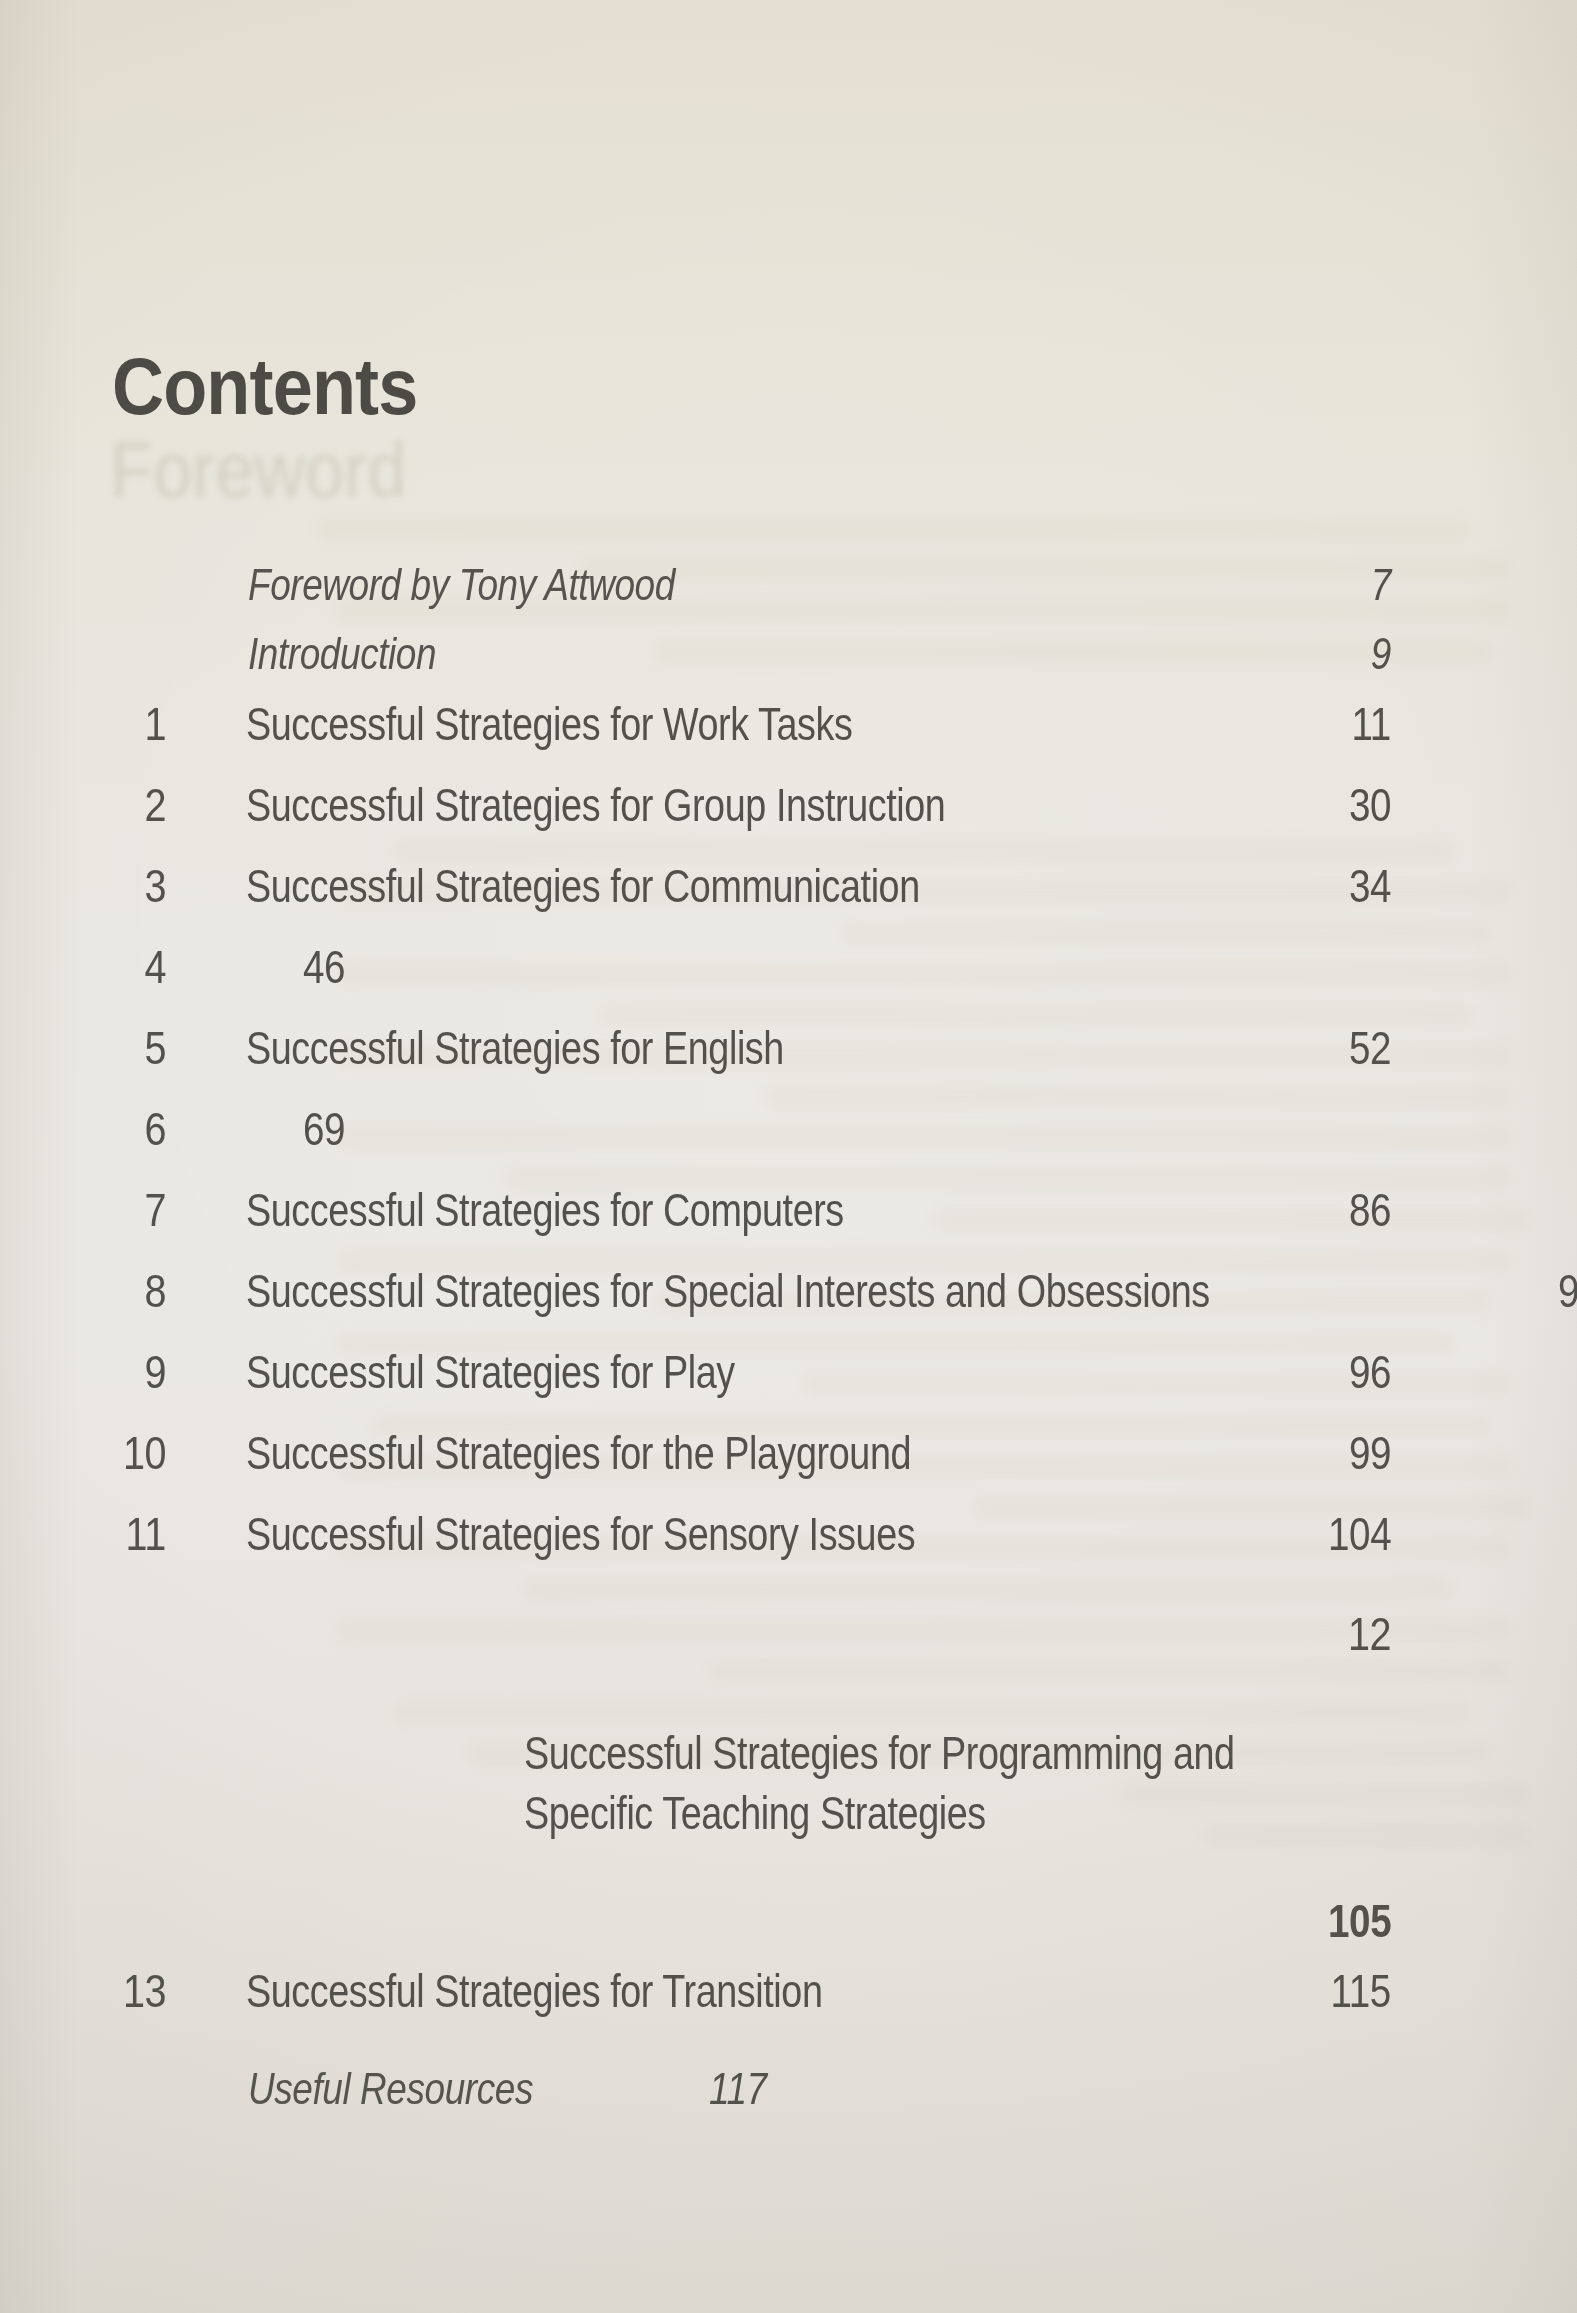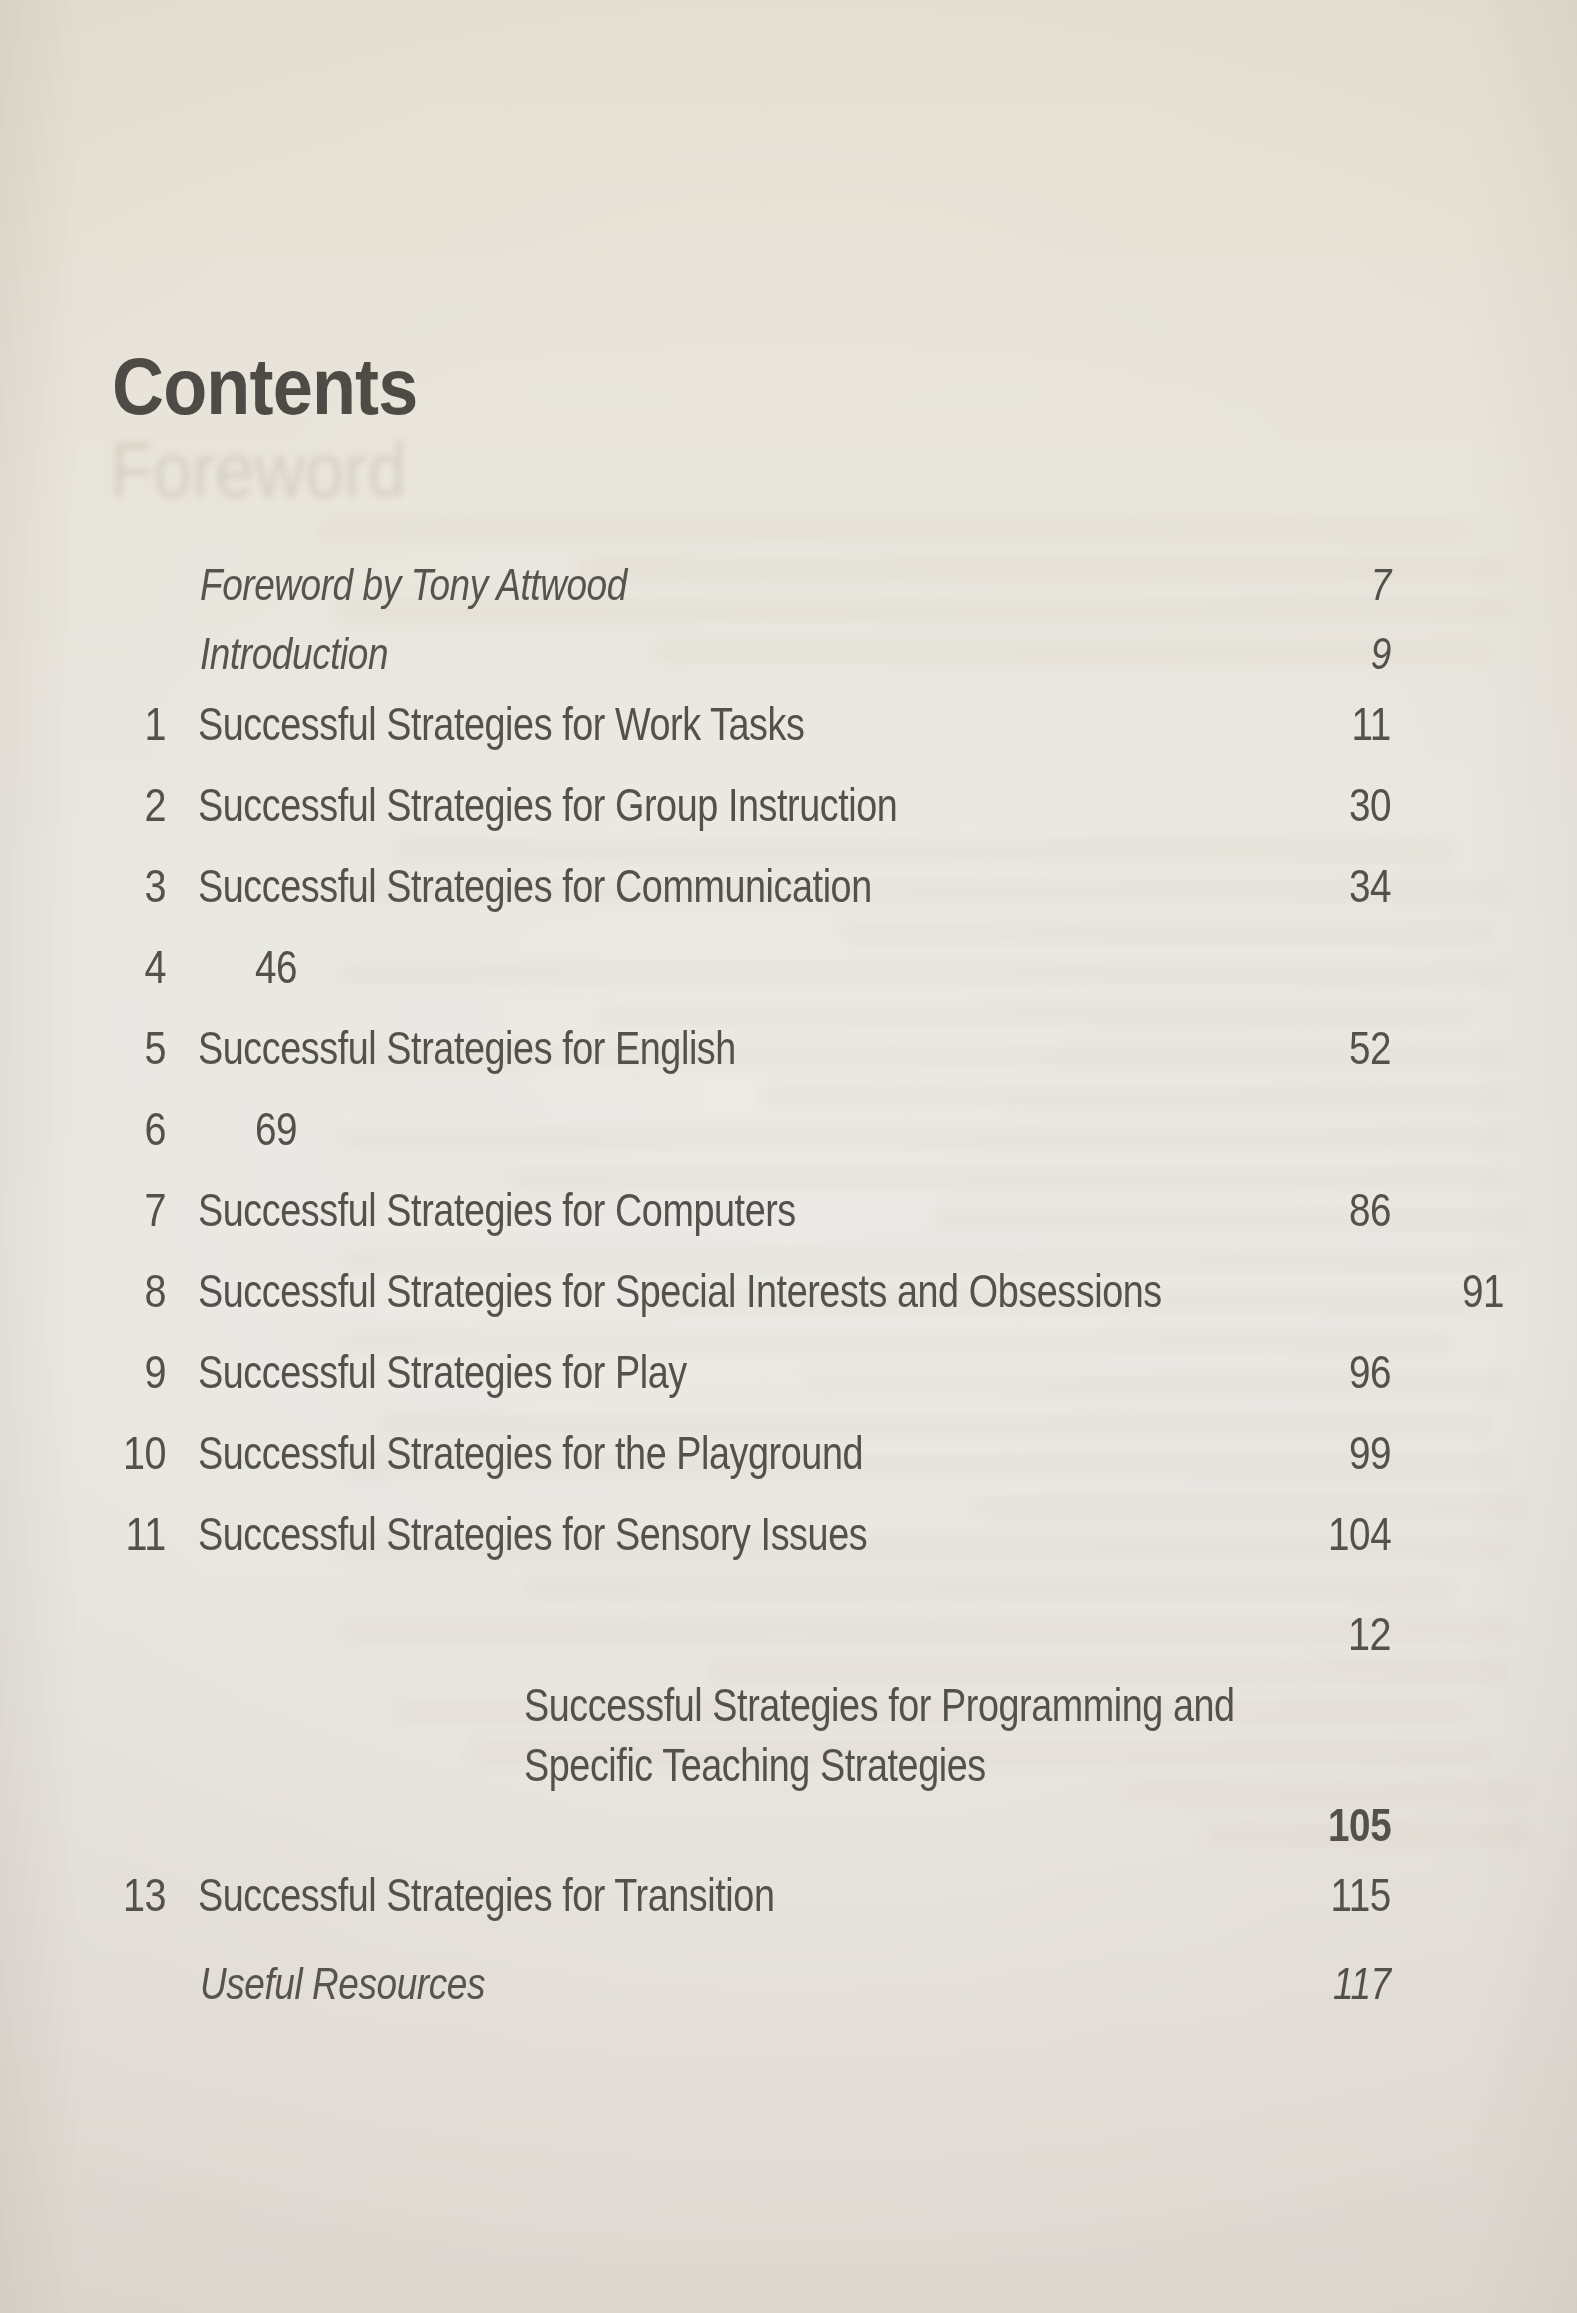--- a/index.html
+++ b/index.html
@@ -41,21 +41,21 @@
     position:absolute;left:112px;top:293px;
     font-size:80px;line-height:1;letter-spacing:-0.9px;color:#4d4b46;
     white-space:nowrap;
   }
   .page-title .sq{display:inline-block;transform:scaleX(.9);transform-origin:left;}
 
   .toc{
     position:absolute;left:112px;top:550px;width:1279px;
     display:flex;flex-direction:column;color:#55534e;
   }
-  .row{display:flex;align-items:baseline;}
+  .row{display:flex;align-items:baseline;gap:48px;}
   .row .num{
     flex:none;width:54px;text-align:right;
     font-size:46px;line-height:inherit;color:#53514c;
   }
   .row .num .sq{display:inline-block;transform:scaleX(.86);transform-origin:right;}
   .row .label{flex:1 1 auto;padding-left:32px;white-space:nowrap;overflow:visible;}
   .row .label .sq{display:inline-block;transform-origin:left;}
   .row .pg{flex:none;min-width:131px;text-align:right;color:#53514c;}
   .row .pg .sq{display:inline-block;transform:scaleX(.84);transform-origin:right;}
 
@@ -63,21 +63,21 @@
   .row.chapter .label .sq{transform:scaleX(.82);}
 
   .row.front, .row.back{
     font-style:italic;font-size:44px;line-height:69px;
     letter-spacing:-0.5px;color:#56544f;
   }
   .row.front .label, .row.back .label{padding-left:34px;}
   .row.front .label .sq, .row.back .label .sq{transform:scaleX(.84);}
 
   .chapters{margin-top:-3.7px;display:flex;flex-direction:column;}
-  .backmatter{margin-top:15px;display:flex;flex-direction:column;}
+  .backmatter{margin-top:24px;display:flex;flex-direction:row;}
   .row.back{line-height:65px;}
 
   .row.twoline{align-items:flex-end;padding-top:18.6px;flex-direction:column;}
   .row.twoline .label{line-height:60px;}
   .row.twoline .pg{line-height:60px;font-weight:bold;}
   .label-line{display:block;}
 </style>
 </head>
 <body>
 

